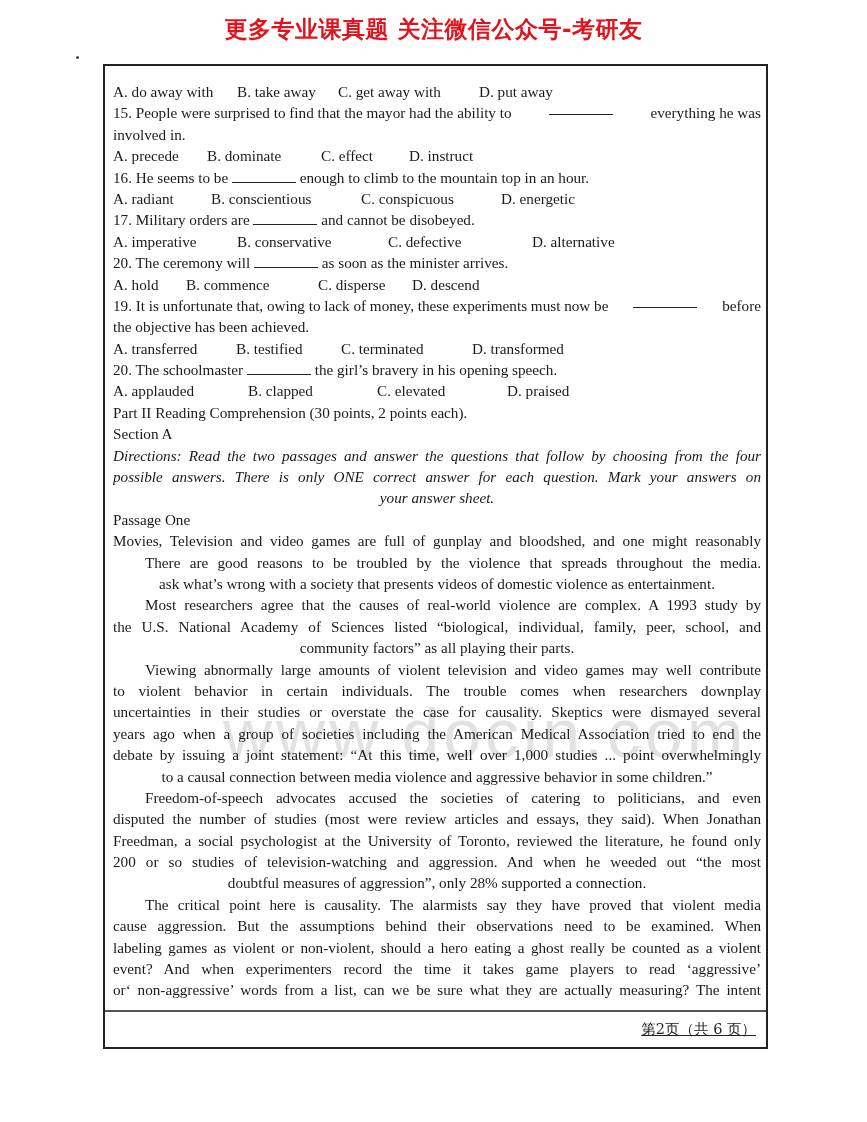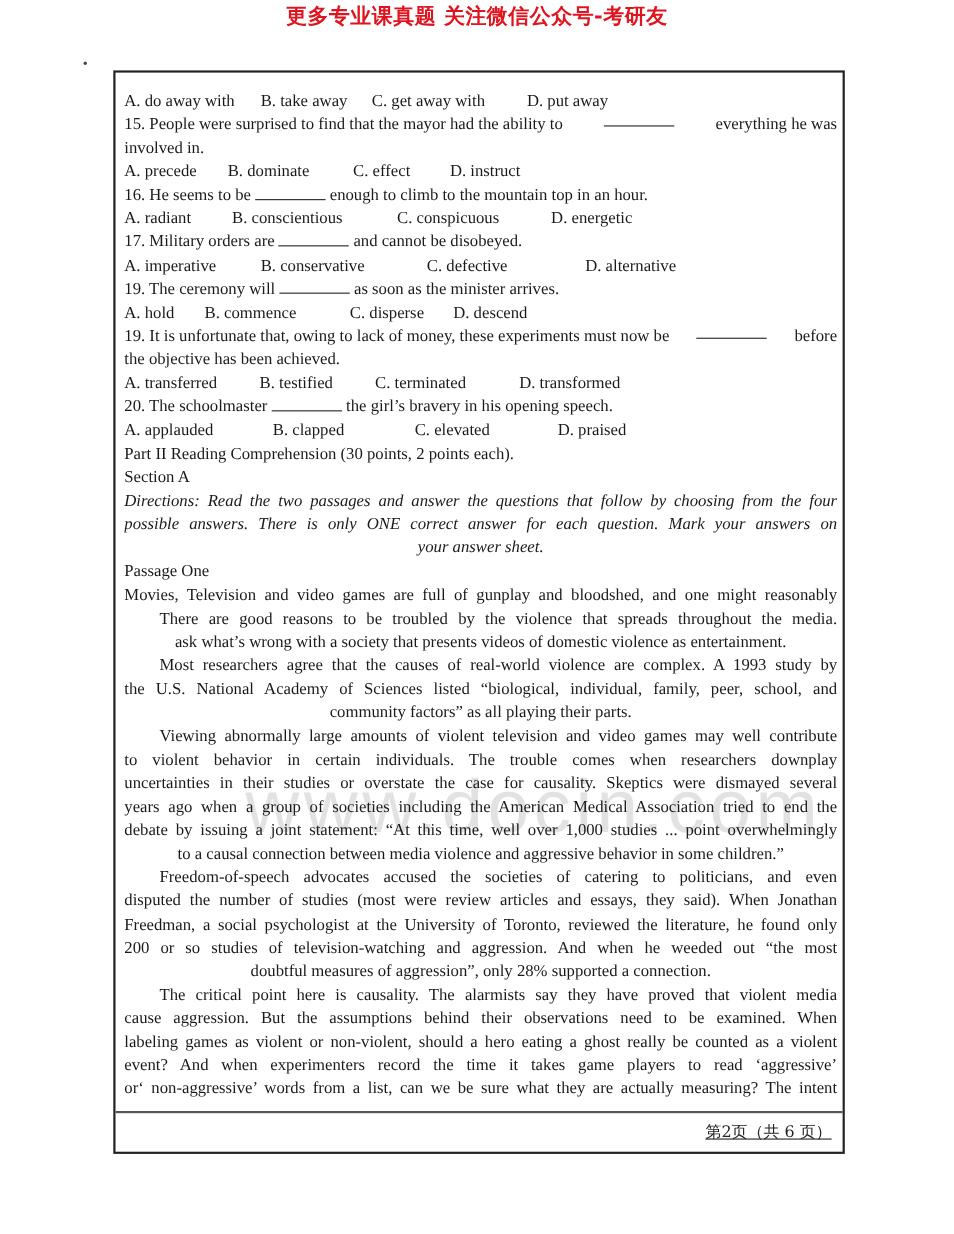--- a/index.html
+++ b/index.html
@@ -10,27 +10,27 @@
     body {
       width: 867px;
       height: 1122px;
       position: relative;
       overflow: hidden;
       font-family: "Liberation Serif", "DejaVu Serif", serif;
       color: #1a1a1a;
     }
     .banner {
       position: absolute;
-      top: 2px;
+      top: 14px;
       left: 0;
       width: 867px;
       text-align: center;
       font-family: "DejaVu Sans", "Liberation Sans", sans-serif;
       font-weight: bold;
-      font-size: 19px;
+      font-size: 23px;
       color: #e0141e;
       letter-spacing: 0.5px;
     }
     .stray-dot {
       position: absolute;
       left: 76px;
       top: 56px;
       width: 3px;
       height: 3px;
       background: #444;
@@ -166,21 +166,21 @@
       <span>and cannot be disobeyed.</span>
     </div>
     <div class="opts">
       <span style="width:124px">A. imperative</span>
       <span style="width:151px">B. conservative</span>
       <span style="width:144px">C. defective</span>
       <span>D. alternative</span>
     </div>
 
     <div class="line">
-      <span>19. The ceremony will</span>
+      <span>20. The ceremony will</span>
       <span class="blank"></span>
       <span>as soon as the minister arrives.</span>
     </div>
     <div class="opts">
       <span style="width:73px">A. hold</span>
       <span style="width:132px">B. commence</span>
       <span style="width:94px">C. disperse</span>
       <span>D. descend</span>
     </div>
 

